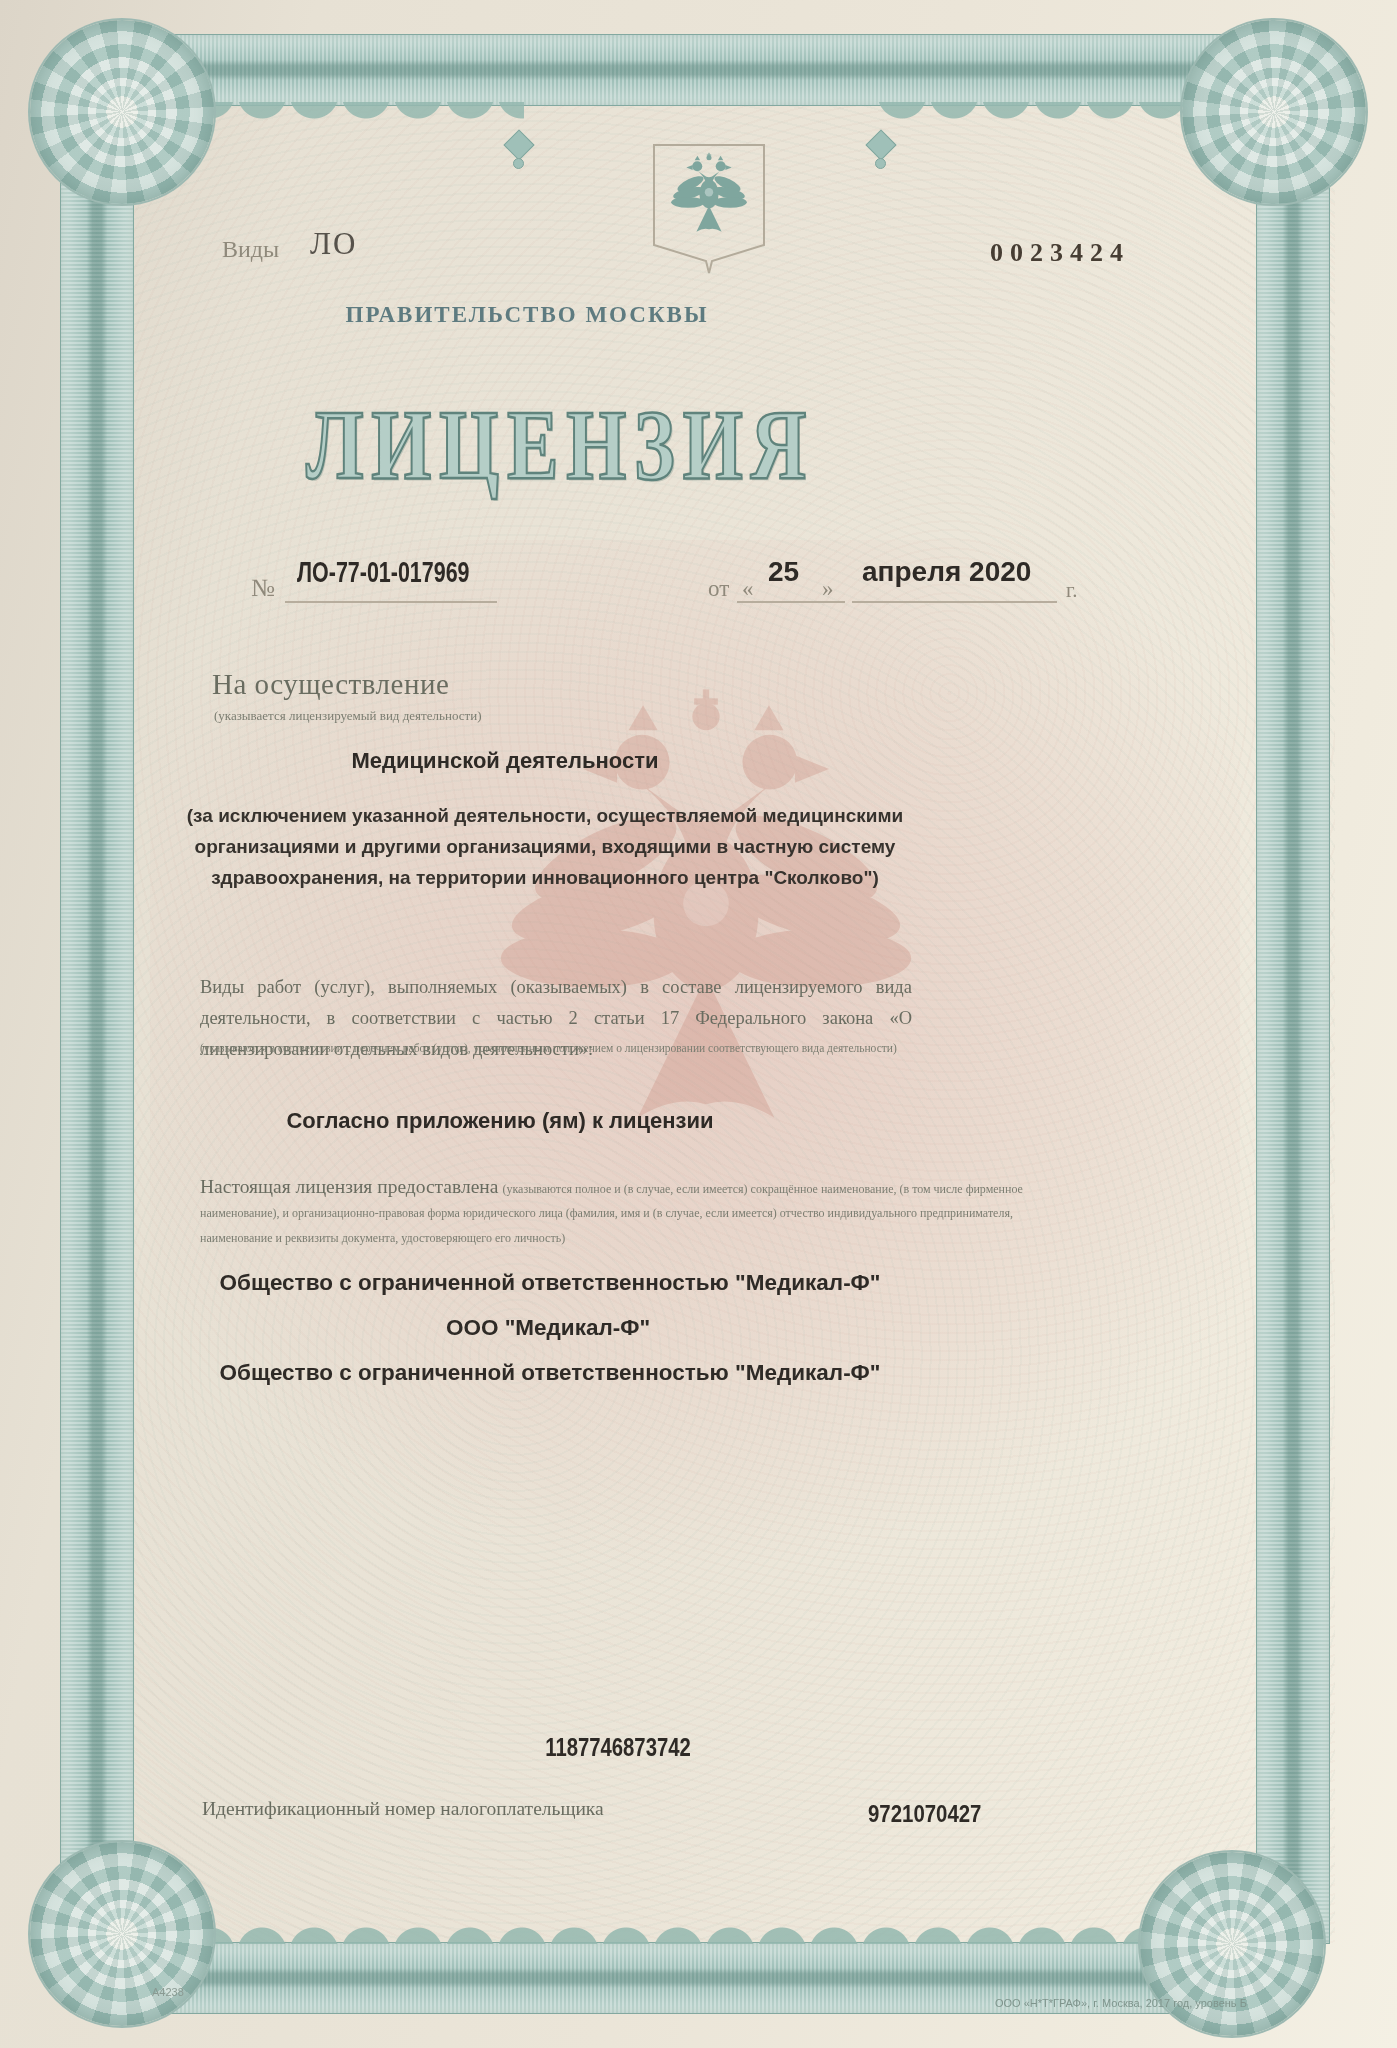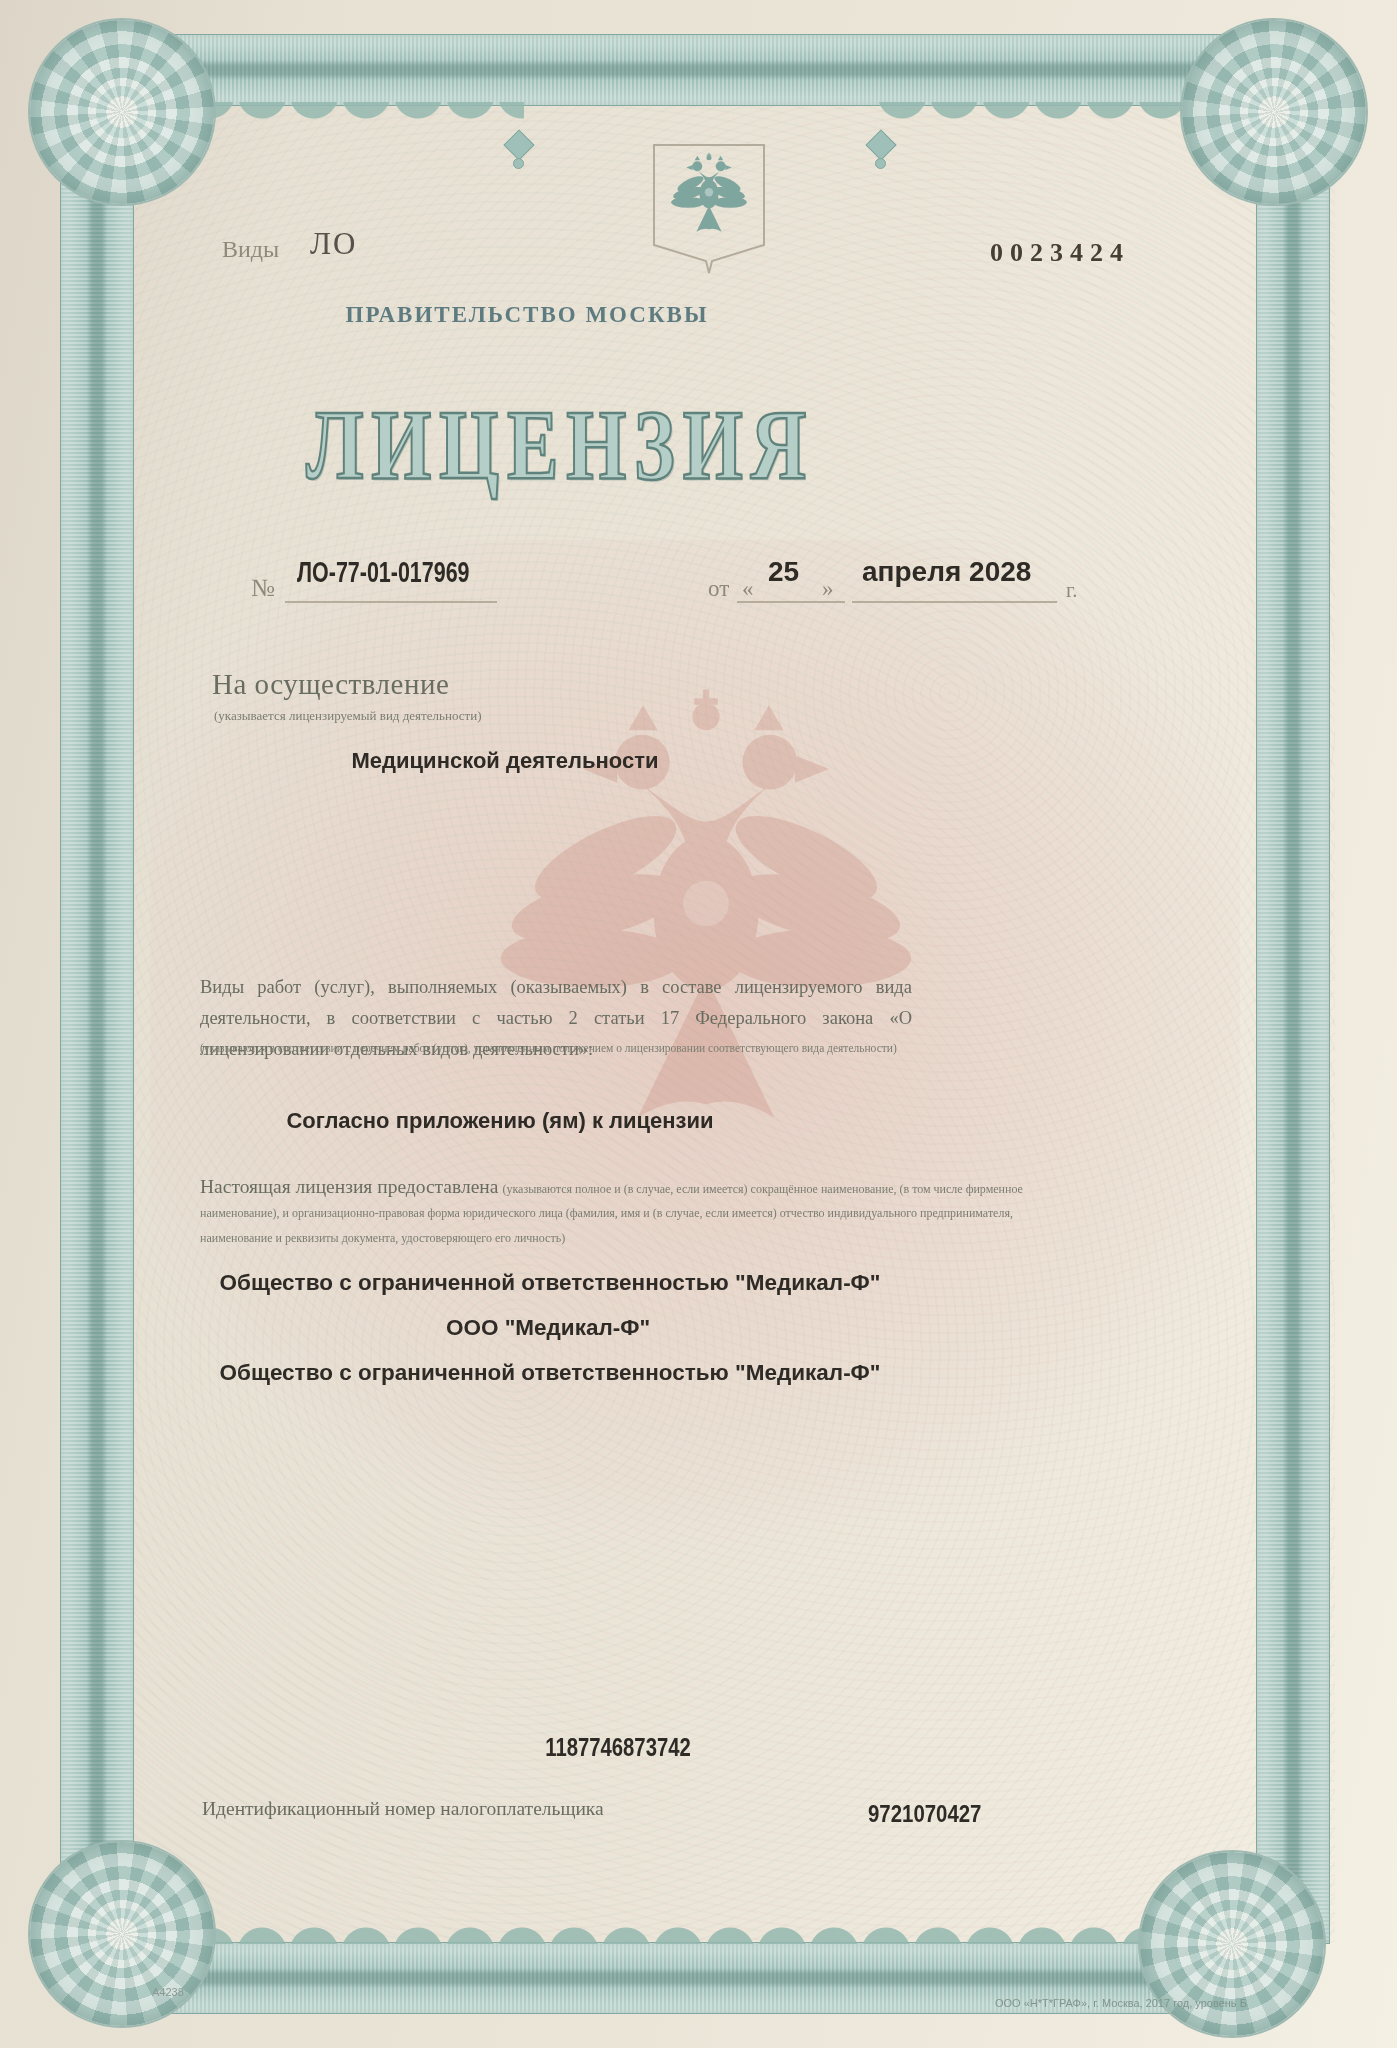--- a/index.html
+++ b/index.html
@@ -122,27 +122,28 @@
   <div class="abs ser title-lic" style="left:560px;top:388px">ЛИЦЕНЗИЯ</div>
 
   <div class="abs ser gray" style="left:251px;top:574px;font-size:25px">№</div>
   <div class="abs sans bold-dark condL" style="left:297px;top:556px;font-size:29px">ЛО-77-01-017969</div>
   <div class="abs rule" style="left:285px;top:601px;width:212px"></div>
   <div class="abs ser gray" style="left:708px;top:576px;font-size:23px">от</div>
   <div class="abs ser gray" style="left:742px;top:576px;font-size:23px">«</div>
   <div class="abs sans bold-dark" style="left:768px;top:556px;font-size:28px">25</div>
   <div class="abs ser gray" style="left:822px;top:576px;font-size:23px">»</div>
   <div class="abs rule" style="left:737px;top:601px;width:108px"></div>
-  <div class="abs sans bold-dark" style="left:862px;top:556px;font-size:28px">апреля 2028</div>
+  <div class="abs sans bold-dark" style="left:862px;top:556px;font-size:28px">апреля 2020</div>
   <div class="abs rule" style="left:852px;top:601px;width:205px"></div>
   <div class="abs ser gray" style="left:1066px;top:578px;font-size:21px">г.</div>
 
   <div class="abs ser grn" style="left:212px;top:668px;font-size:29px;letter-spacing:.5px">На осуществление</div>
   <div class="abs ser note" style="left:214px;top:708px;font-size:13px">(указывается лицензируемый вид деятельности)</div>
   <div class="abs sans bold-dark center" style="left:505px;top:748px;font-size:22px">Медицинской деятельности</div>
+  <div class="abs sans" style="left:140px;top:800px;width:810px;font-size:19px;font-weight:bold;line-height:31px;text-align:center;color:#36322d">(за исключением указанной деятельности, осуществляемой медицинскими организациями и другими организациями, входящими в частную систему здравоохранения, на территории инновационного центра "Сколково")</div>
 
   <div class="abs ser grn" style="left:200px;top:972px;width:712px;font-size:18.5px;line-height:31px;text-align:justify">Виды работ (услуг), выполняемых (оказываемых) в составе лицензируемого вида деятельности, в соответствии с частью 2 статьи 17 Федерального закона «О лицензировании отдельных видов деятельности»:</div>
   <div class="abs ser note nowrap" style="left:200px;top:1042px;font-size:11.5px">(указываются в соответствии с перечнем работ (услуг), установленным положением о лицензировании соответствующего вида деятельности)</div>
   <div class="abs sans bold-dark center" style="left:500px;top:1108px;font-size:22px">Согласно приложению (ям) к лицензии</div>
 
   <div class="abs nowrap" style="left:200px;top:1176px">
     <span class="ser grn" style="font-size:19.5px">Настоящая лицензия предоставлена</span>
     <span class="ser note" style="font-size:12px">(указываются полное и (в случае, если имеется) сокращённое наименование, (в том числе фирменное</span>
   </div>
   <div class="abs ser note nowrap" style="left:200px;top:1206px;font-size:12px">наименование), и организационно-правовая форма юридического лица (фамилия, имя и (в случае, если имеется) отчество индивидуального предпринимателя,</div>

